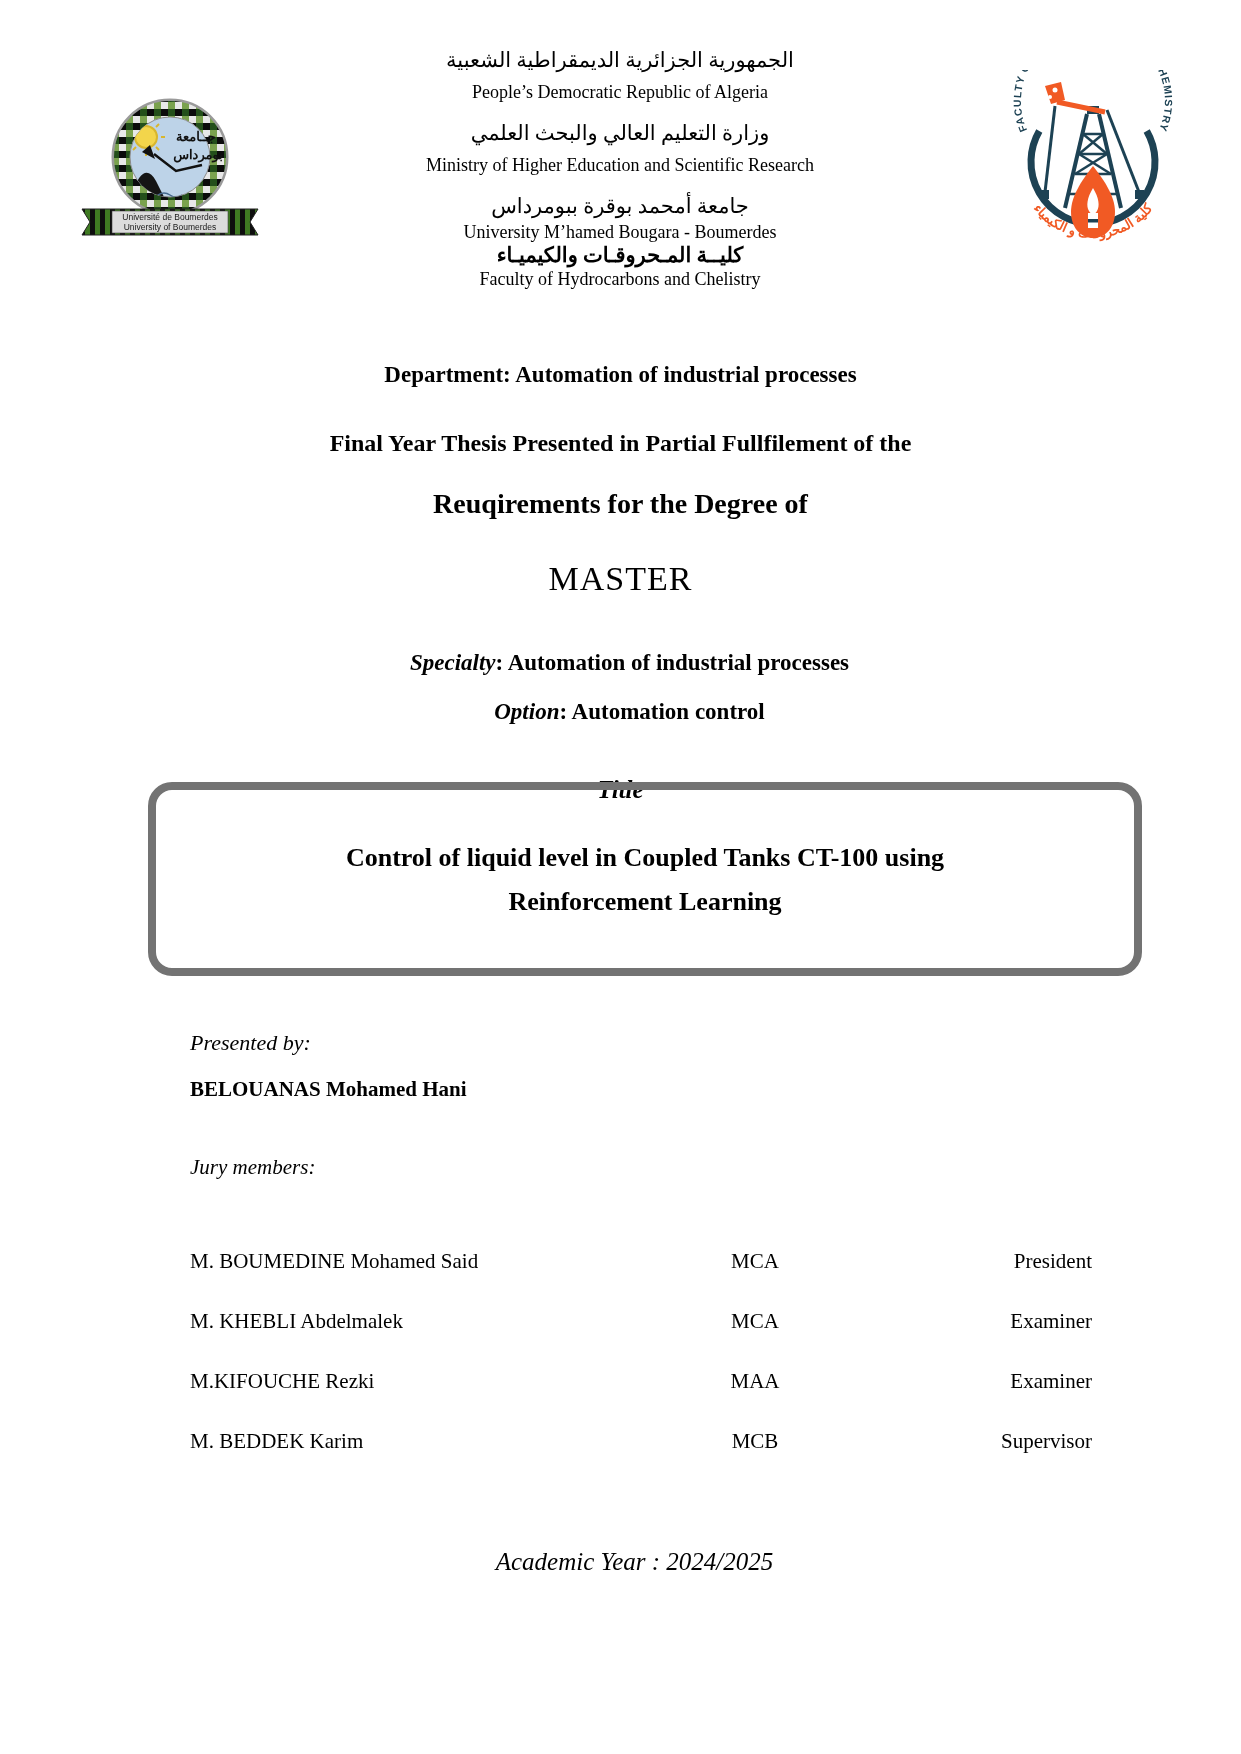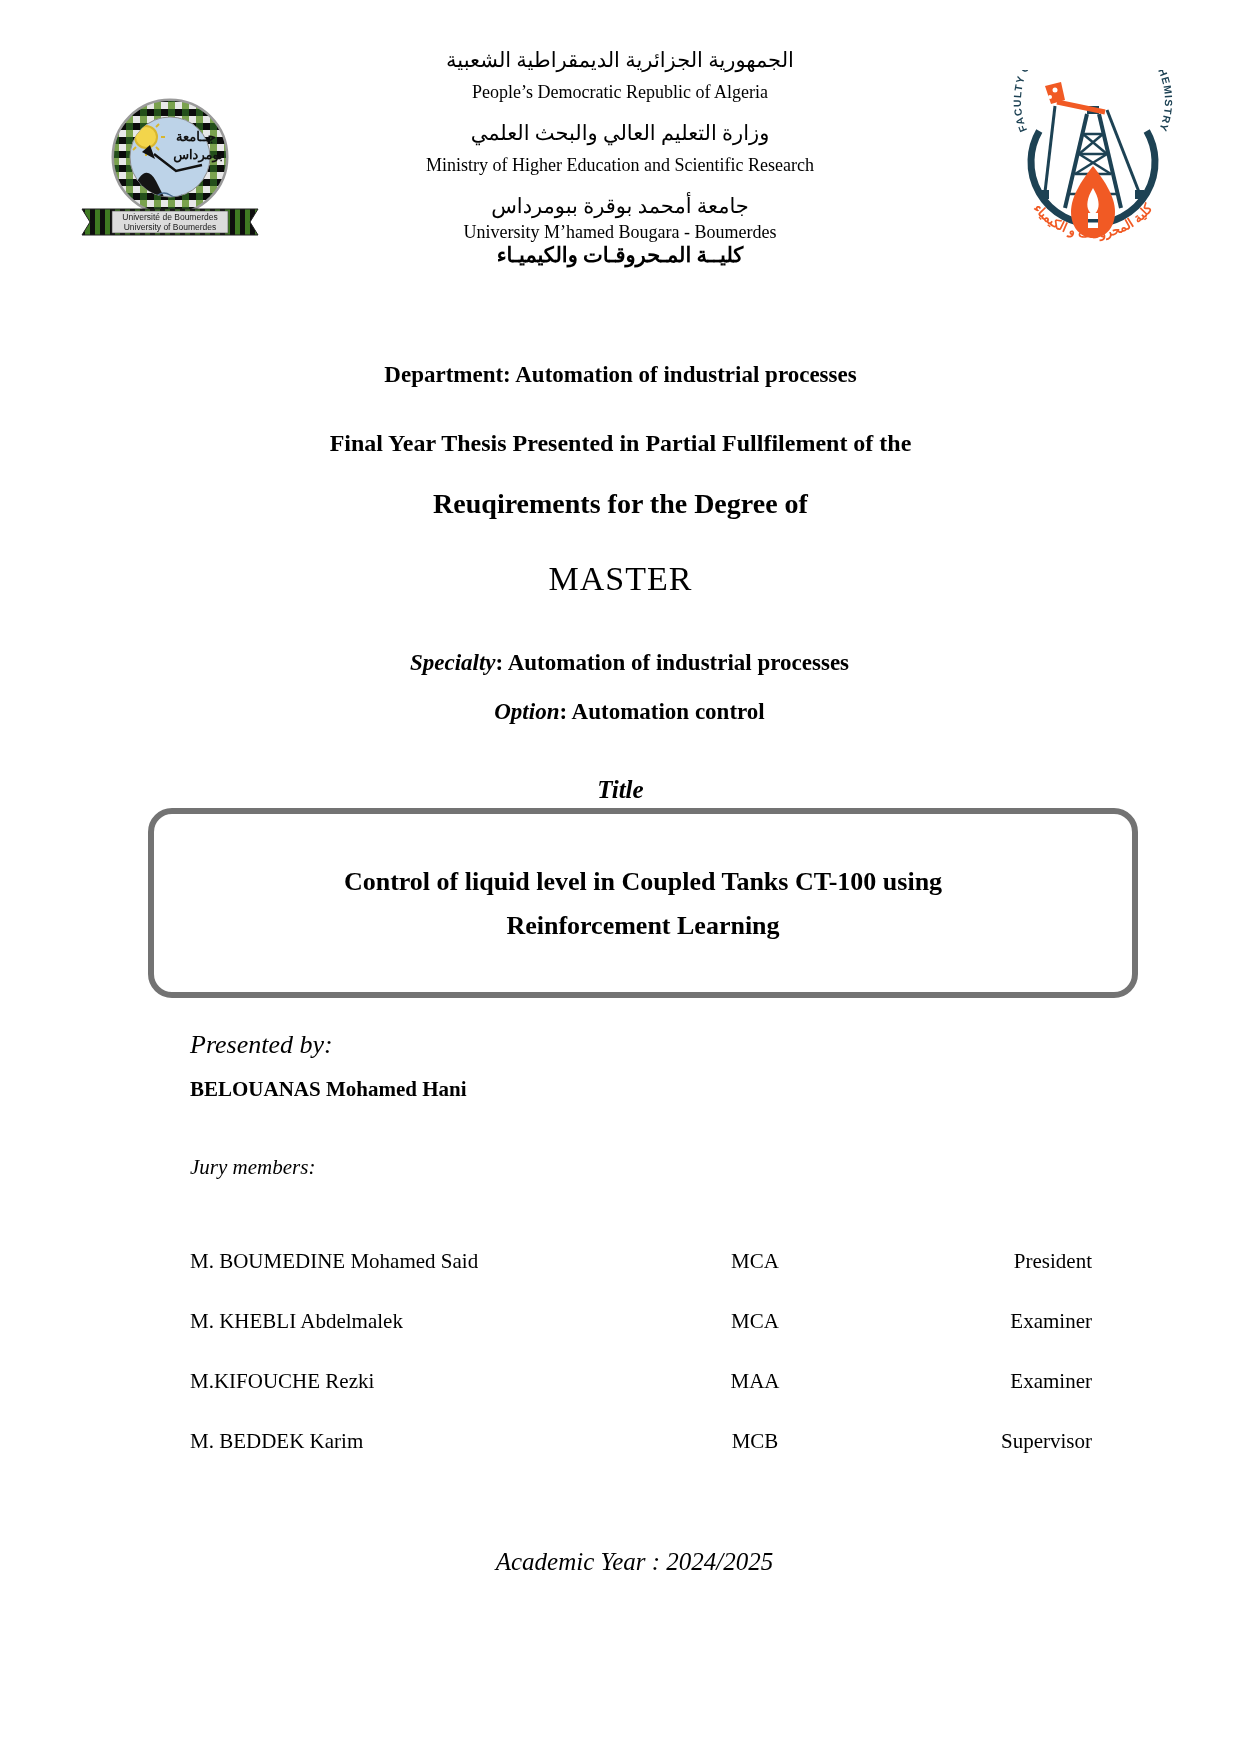--- a/index.html
+++ b/index.html
@@ -25,27 +25,27 @@
   .dept{top:362px;font-size:23px;font-weight:bold;}
   .thesis1{top:430px;font-size:24px;font-weight:bold;}
   .thesis2{top:488px;font-size:28px;font-weight:bold;}
   .master{top:560px;font-size:34px;font-weight:normal;letter-spacing:1px;}
   .spec{top:650px;font-size:23px;font-weight:bold;}
   .opt{top:699px;font-size:23px;font-weight:bold;}
   .ital{font-style:italic;margin-left:18px;}
   .title-label{top:776px;font-size:25px;font-weight:bold;font-style:italic;}
   
   .title-box{
-    position:absolute;top:808px;left:148px;width:978px;height:178px;
-    border:6px solid #737373;border-radius:24px;
+    position:absolute;top:782px;left:148px;width:978px;height:178px;
+    border:8px solid #737373;border-radius:24px;
     text-align:center;
   }
   .title-box-inner{margin-top:46px;font-size:26px;font-weight:bold;line-height:44px;}
   
-  .presented-label{left:190px;top:1030px;font-size:26px;font-style:italic;}
+  .presented-label{left:190px;top:1030px;font-size:22px;font-style:italic;}
   .presented-name{left:190px;top:1077px;font-size:21px;font-weight:bold;}
   .jury-label{left:190px;top:1155px;font-size:21px;font-style:italic;}
   .jury-table{position:absolute;left:190px;top:1248px;width:902px;}
   .jury-row{
     display:grid;grid-template-columns:480px 170px 1fr;
     font-size:21px;line-height:26px;margin-bottom:34px;
   }
   .jury-rank{text-align:center;}
   .jury-role{text-align:right;}
   .academic-year{top:1548px;font-size:25px;font-style:italic;padding-left:14px;}
@@ -162,20 +162,21 @@
   </div>
 
   <div class="header-block">
     <div class="hdr-ar gap2" dir="rtl">الجمهورية الجزائرية الديمقراطية الشعبية</div>
     <div class="hdr-en gap18">People’s Democratic Republic of Algeria</div>
     <div class="hdr-ar gap2" dir="rtl">وزارة التعليم العالي والبحث العلمي</div>
     <div class="hdr-en gap18">Ministry of Higher Education and Scientific Research</div>
     <div class="hdr-ar gap2" dir="rtl">جامعة أمحمد بوقرة ببومرداس</div>
     <div class="hdr-en">University M’hamed Bougara - Boumerdes</div>
     <div class="hdr-ar-bold" dir="rtl">كليــة المـحروقـات والكيميـاء</div>
+    <div class="hdr-en">Faculty of Hydrocarbons and Chelistry</div>
   </div>
 
   <div class="center-line dept">Department: Automation of industrial processes</div>
   <div class="center-line thesis1">Final Year Thesis Presented in Partial Fullfilement of the</div>
   <div class="center-line thesis2">Reuqirements for the Degree of</div>
   <div class="center-line master">MASTER</div>
 
   <div class="center-line spec"><span class="ital">Specialty</span><span>: Automation of industrial processes</span></div>
 
   <div class="center-line opt"><span class="ital">Option</span><span>: Automation control</span></div>

